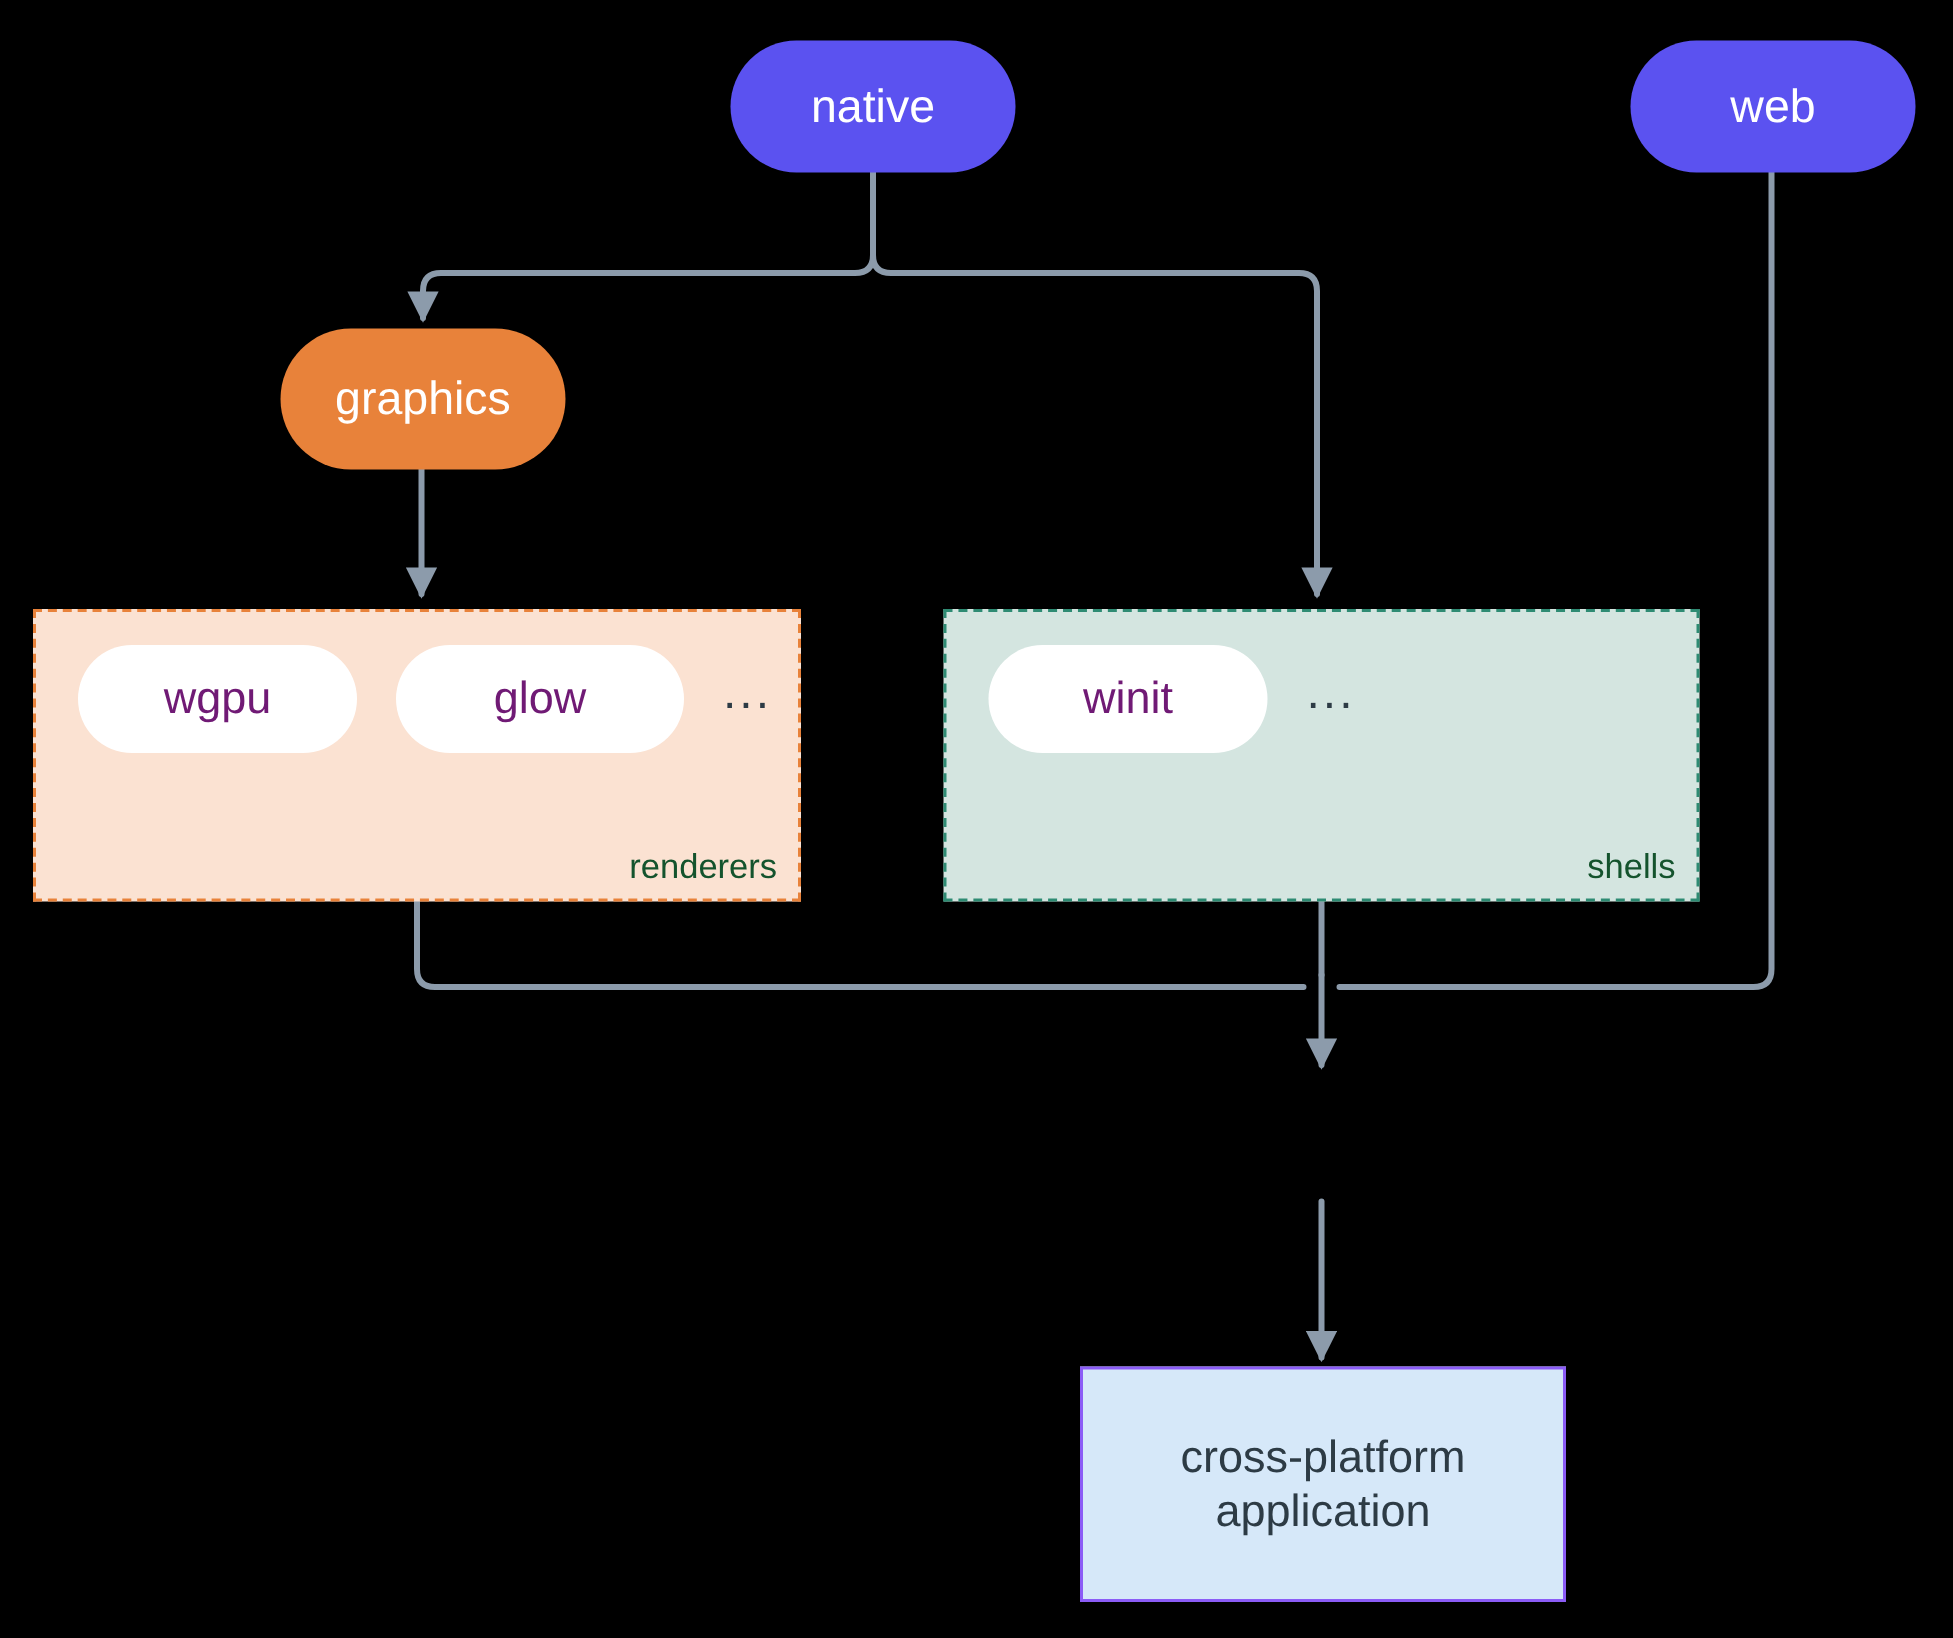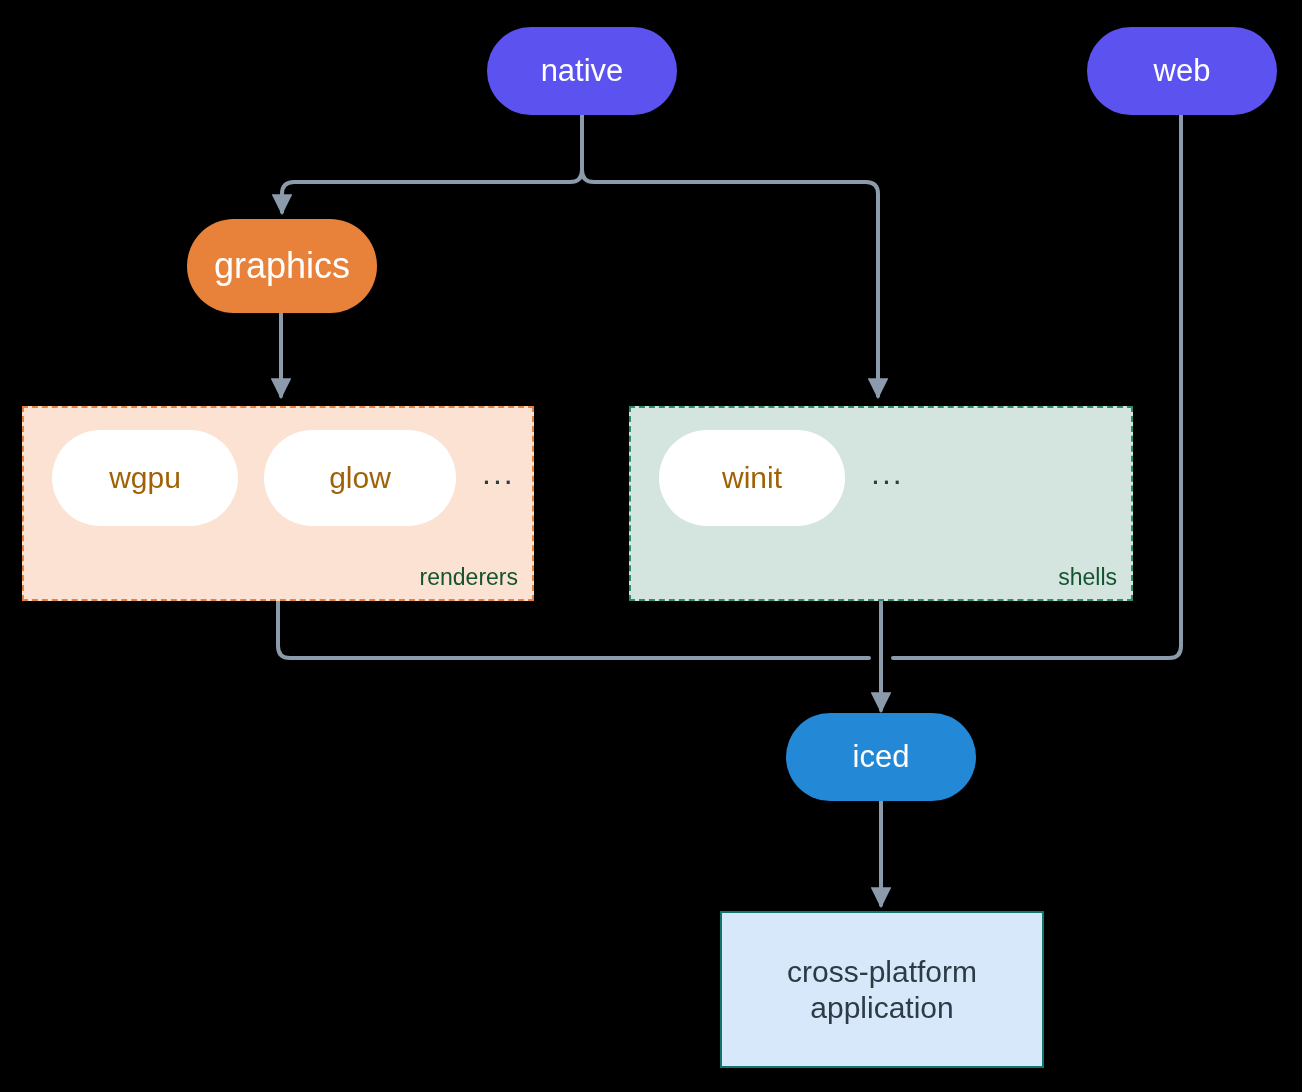--- a/index.html
+++ b/index.html
@@ -54,34 +54,34 @@
   .root-pill {
     background: #5b52f0;
     color: #ffffff;
     font-size: 31px;
   }
 
   
   .graphics-pill {
     background: #e8823a;
     color: #ffffff;
-    font-size: 36px;
+    font-size: 31px;
   }
 
   
   .iced-pill {
     background: #2388d6;
     color: #ffffff;
     font-size: 31px;
   }
 
   
   .app-rect {
     background: #d6e8f9;
-    border: 2px solid #0f766e;
+    border: 2px solid #8b5cf6;
     color: #2d3b45;
     font-size: 30px;
   }
 
   
   .group-box {
     position: absolute;
     border-width: 2px;
     border-style: dashed;
   }
@@ -108,23 +108,23 @@
     left: 28px;
     top: 22px;
     display: flex;
     align-items: center;
     gap: 26px;
   }
 
   .item-pill {
     background: #ffffff;
     border-radius: 999px;
-    color: #a16207;
+    color: #701a75;
     font-size: 30px;
-    height: 96px;
+    height: 72px;
     display: flex;
     align-items: center;
     justify-content: center;
     padding: 0 26px;
   }
 
   .ellipsis {
     color: #2d3b45;
     font-size: 32px;
     letter-spacing: 2px;
@@ -192,22 +192,19 @@
   <div class="group-box shells" style="left:629px; top:406px; width:504px; height:195px;">
     <div class="group-items">
       <div class="item-pill" style="width:186px;">
         <span>winit</span>
       </div>
       <span class="ellipsis">...</span>
     </div>
     <span class="group-caption">shells</span>
   </div>
 
-  <div class="node pill iced-pill" style="left:786px; top:713px; width:190px; height:88px;">
-    <span class="node-label">iced</span>
-  </div>
 
   <div class="node app-rect" style="left:720px; top:911px; width:324px; height:157px;">
     <span class="node-label">cross-platform
 application</span>
   </div>
 
 </div>
 
 </body></html>

